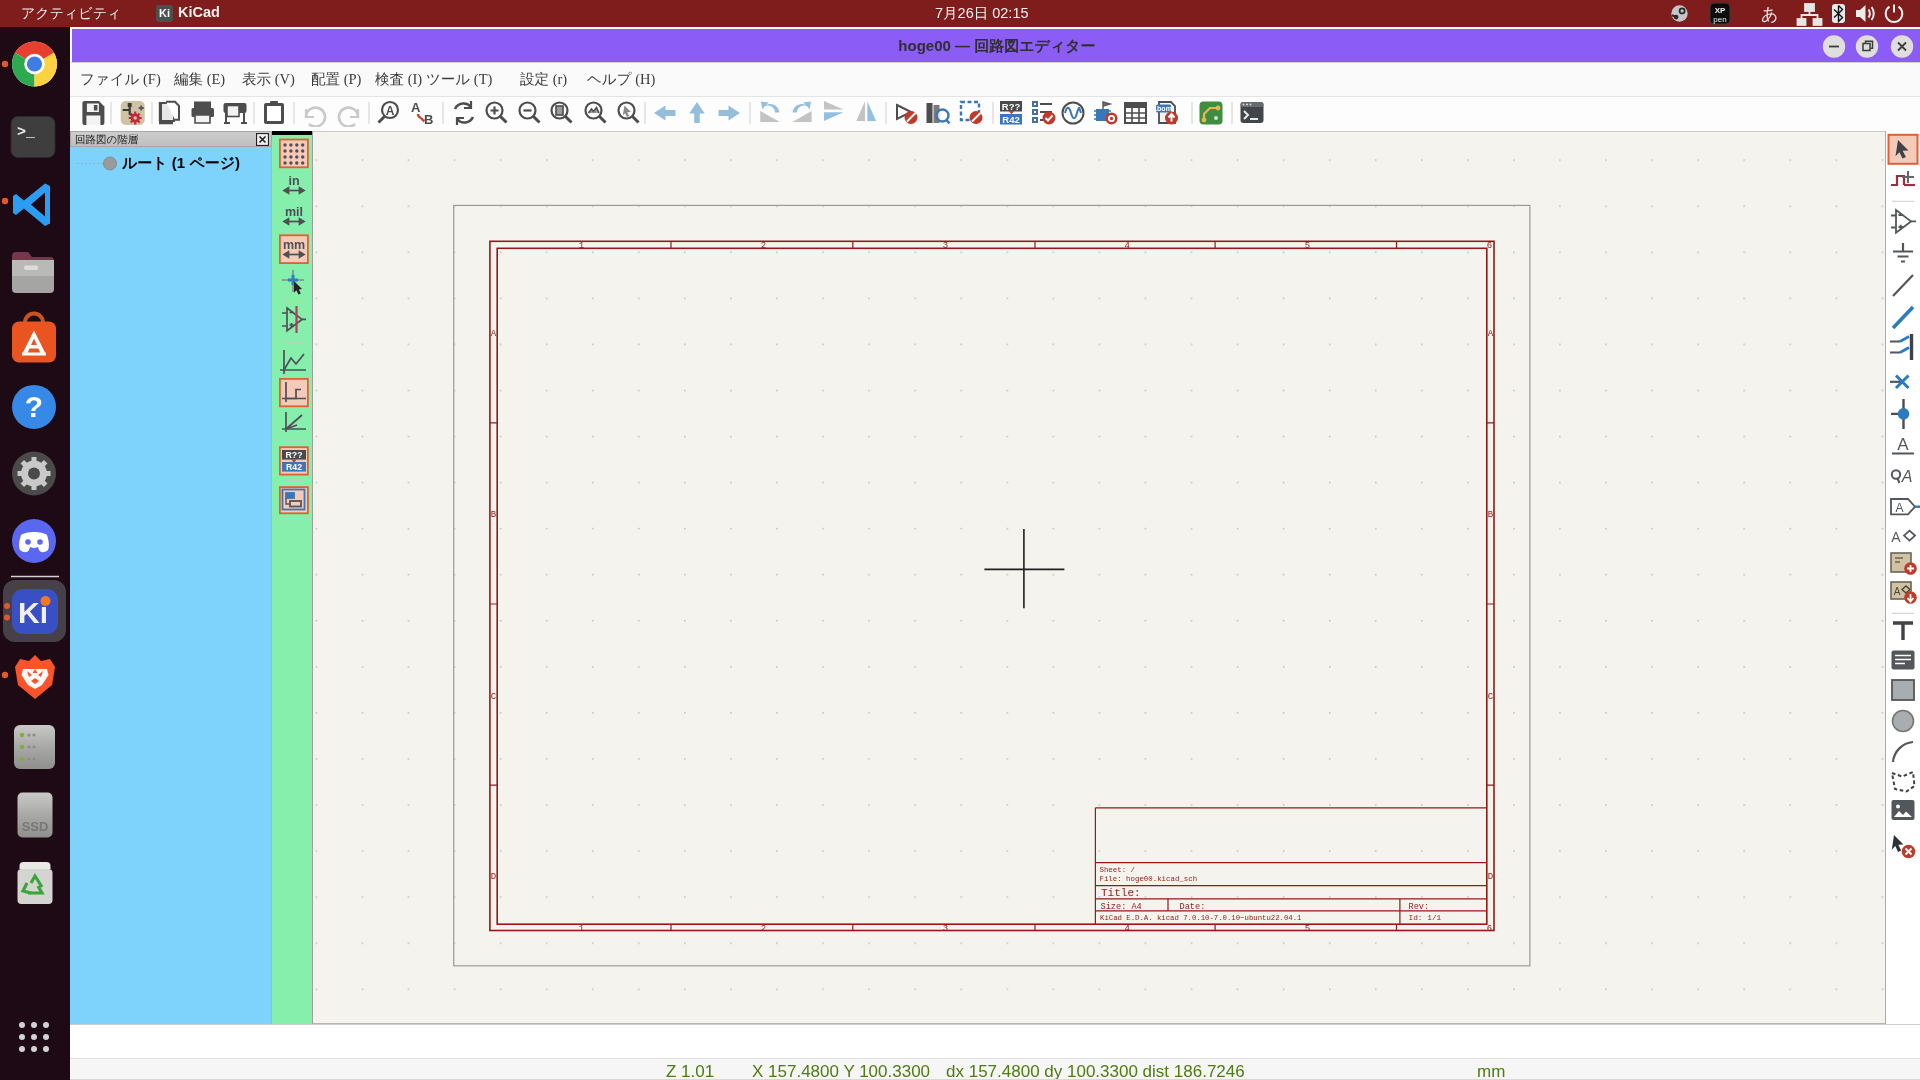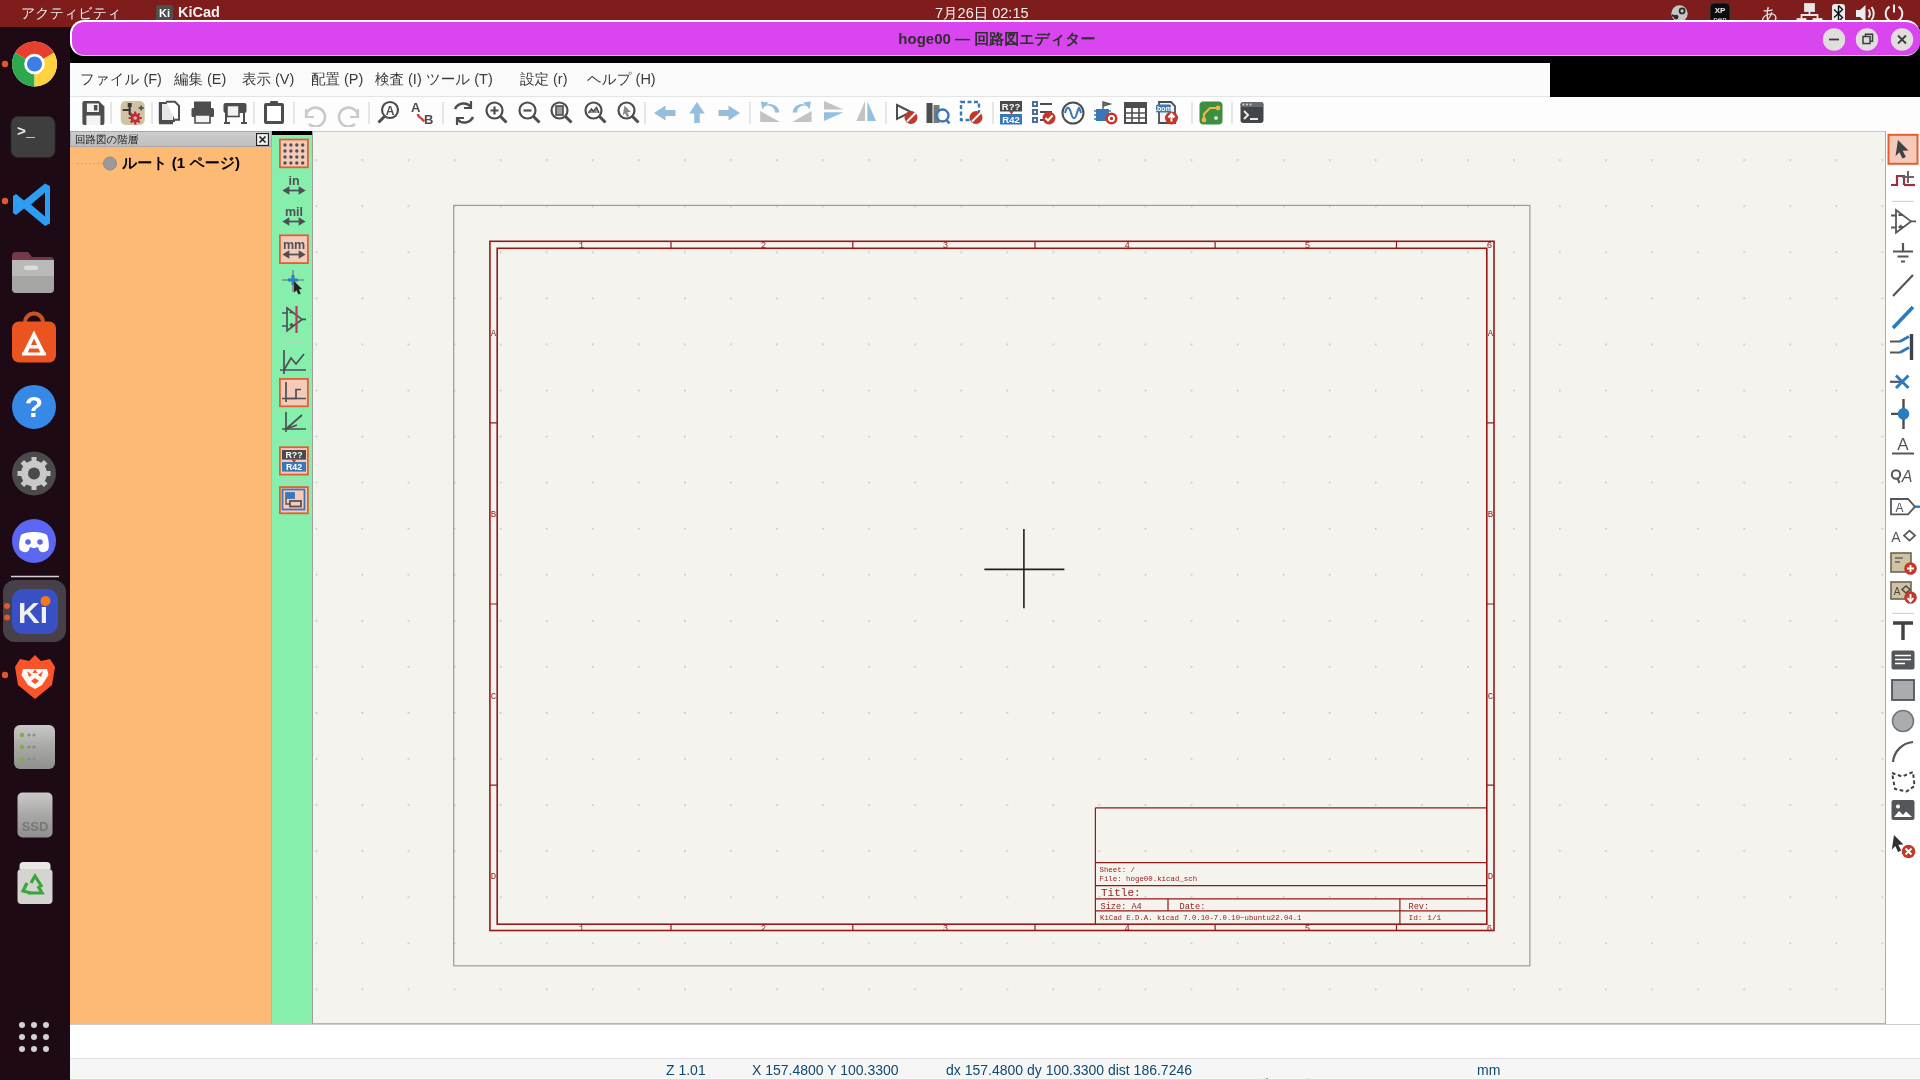--- a/index.html
+++ b/index.html
@@ -1,29 +1,29 @@
 <!DOCTYPE html>
 <html><head>
 <meta charset="utf-8">
 <style>
   * { margin:0; padding:0; box-sizing:border-box; }
   html,body { width:1920px; height:1080px; overflow:hidden; background:#000; font-family:"Liberation Sans", sans-serif; }
   .abs { position:absolute; }
   #topbar { position:absolute; left:0; top:0; width:1920px; height:27px; background:#7f1d1d; color:#f1f1f1; }
   #dock { position:absolute; left:0; top:27px; width:70px; height:1053px; background:#1d0a15; }
-  #titlebar { position:absolute; left:70px; top:20px; width:1850px; height:36px; background:#d946ef; border-bottom:1px solid #d2d0ce; border-top:2px solid #fefefe; border-left:2px solid #fefefe;border-radius:14px; }
-  #menubar { position:absolute; left:70px; top:63px; width:1480px; height:34px; background:#fafafa; border-bottom:1px solid #e4e4e4; }
+  #titlebar { position:absolute; left:70px; top:27px; width:1850px; height:36px; background:#8b5cf6; border-bottom:1px solid #d2d0ce; border-top:2px solid #fefefe; border-left:2px solid #fefefe; }
+  #menubar { position:absolute; left:70px; top:63px; width:1850px; height:34px; background:#fafafa; border-bottom:1px solid #e4e4e4;font-family:Liberation Serif, serif; }
   #toolbar { position:absolute; left:70px; top:97px; width:1850px; height:34px; background:#fdfdfd; }
   #lpanel-h { position:absolute; left:70px; top:131px; width:202px; height:16px; background:linear-gradient(#cdcdcd,#bfbfbf); border:1px solid #a8a8a8;text-decoration:underline; }
-  #lpanel { position:absolute; left:70px; top:147px; width:202px; height:877px; background:#fdba74; border-right:1px solid #b5b5b5;padding-left:20px; }
+  #lpanel { position:absolute; left:70px; top:147px; width:202px; height:877px; background:#7dd3fc; border-right:1px solid #b5b5b5;padding-left:20px; }
   #lstrip { position:absolute; left:272px; top:135px; width:40px; height:893px; background:#86efac; }
   #canvas { position:absolute; left:312px; top:131px; width:1573px; height:893px; background:#f4f3ee; border-left:1px solid #9e9e9e; border-top:1px solid #c9c9c9;}
   #rbar { position:absolute; left:1885px; top:131px; width:35px; height:893px; background:#fff; border-left:1px solid #ababab; }
   #msgpanel { position:absolute; left:70px; top:1024px; width:1850px; height:34px; background:#ffffff; border-top:1px solid #cccccc; }
-  #statusbar { position:absolute; left:70px; top:1058px; width:1850px; height:22px; background:#f6f6f6; border-top:1px solid #e2e2e2; color:#0c4a6e; font-size:14px; }
+  #statusbar { position:absolute; left:70px; top:1058px; width:1850px; height:22px; background:#f6f6f6; border-top:1px solid #e2e2e2; color:#4d7c0f; font-size:17px; }
   .mi { position:absolute; top:0; height:33px; line-height:33px; color:#3b3b3b; font-size:14.5px; white-space:nowrap; }
   svg { display:block; }
   .st { position:absolute; white-space:nowrap; }
 </style>
 </head>
 <body>
 
 <div id="topbar">
   <div class="abs" style="left:21px; top:5px; font-size:14px;">アクティビティ</div>
   <div class="abs" style="left:156px; top:5px; width:17px; height:17px; background:#4e4e4e; border-radius:3px; color:#fff; font-size:11px; font-weight:bold; text-align:center; line-height:17px;">Ki</div>

